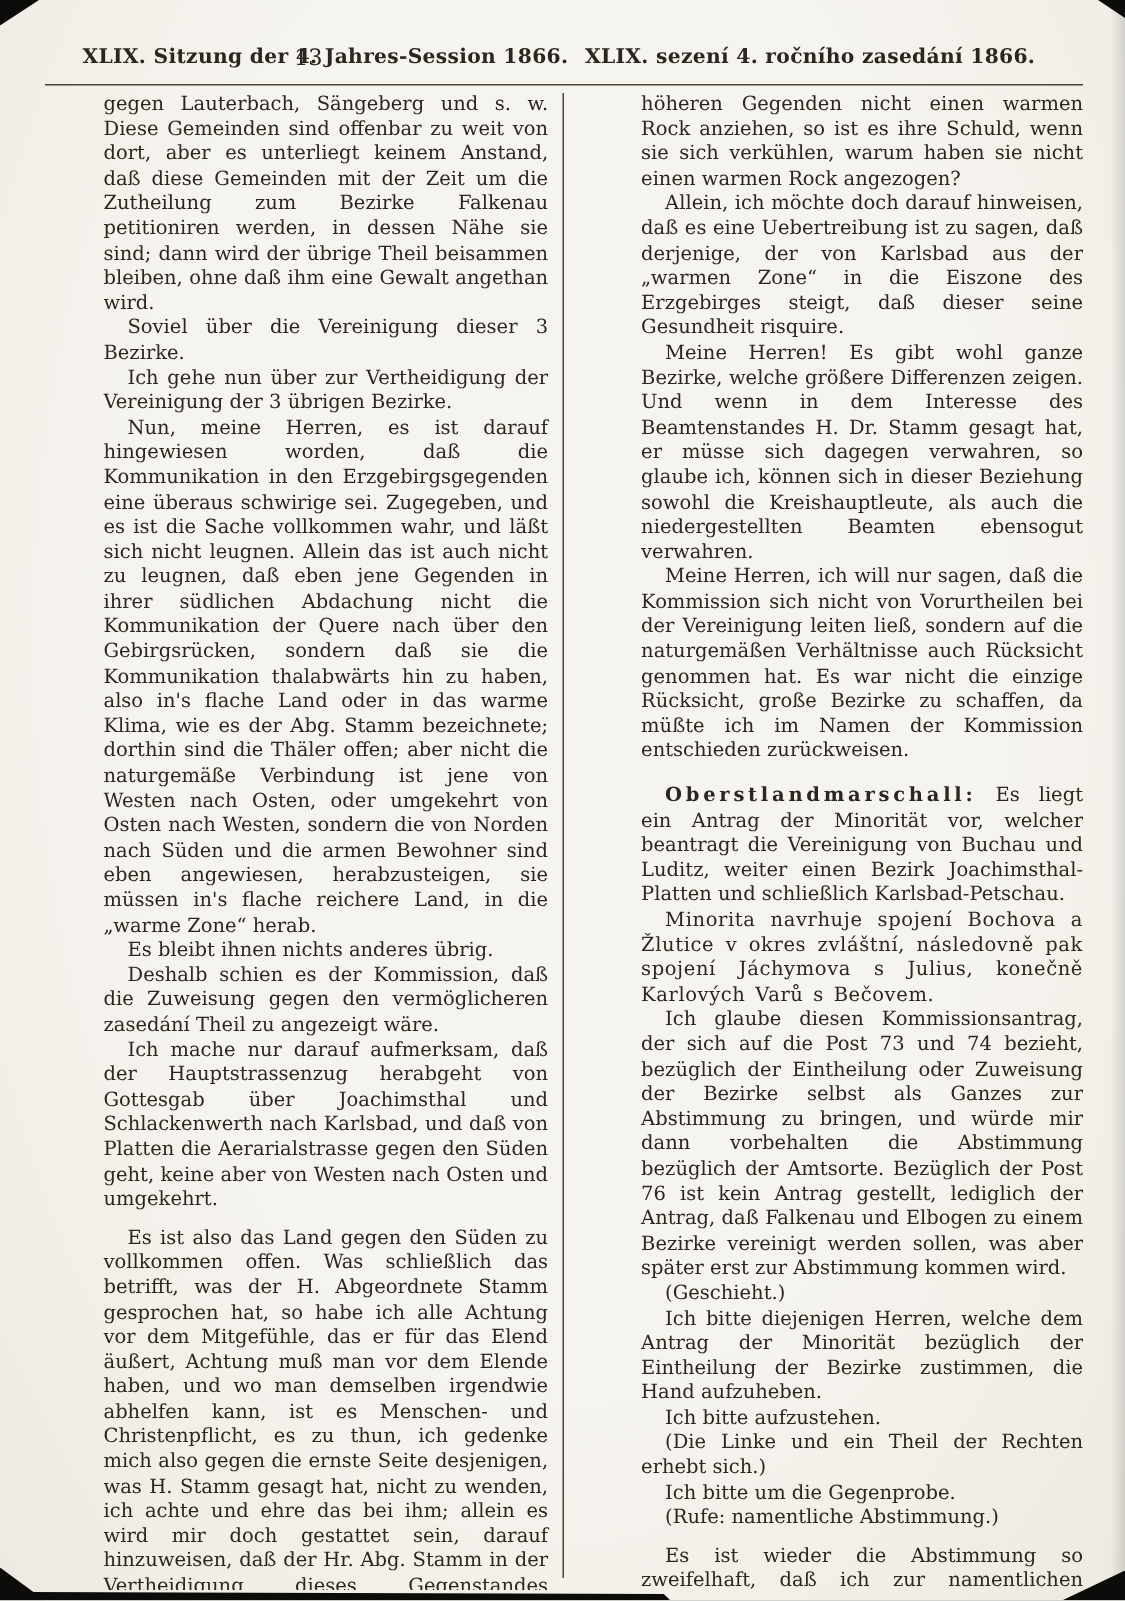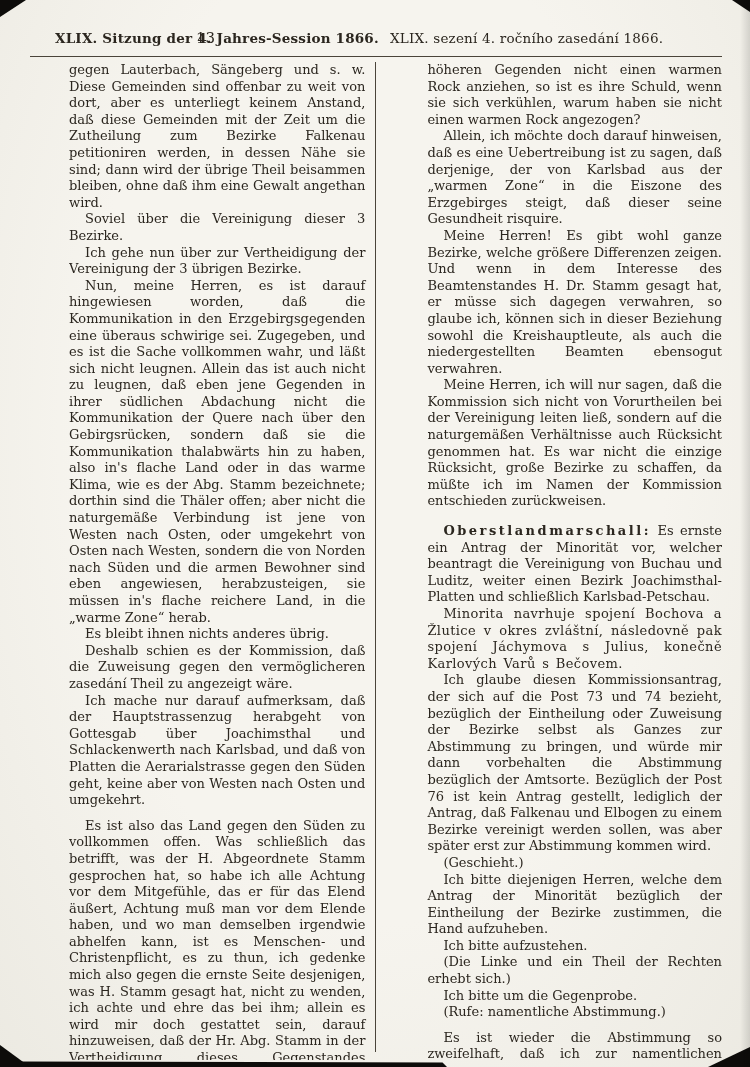--- a/index.html
+++ b/index.html
@@ -30,21 +30,21 @@
     position: absolute; left: 55px; top: 30px;
     font-weight: bold; font-size: 13.5px; letter-spacing: 0.2px;
     white-space: nowrap;
   }
   .page-number {
     position: absolute; left: 196px; top: 29px; width: 40px;
     font-size: 15px;
   }
   .header-right {
     position: absolute; left: 390px; top: 30px;
-    font-weight: normal; font-size: 13.5px; letter-spacing: 0.2px;
+    font-weight: bold; font-size: 13.5px; letter-spacing: 0.2px;
     white-space: nowrap;
   }
   
   .columns {
     position: absolute; left: 30px; top: 62px; width: 692px; height: 998px;
     display: flex;
   }
   .col {
     width: 344px; height: 100%;
     box-sizing: border-box;
@@ -112,21 +112,21 @@
       <p class="gap">Meine Herren, wenn der Julius Cäsar-Kreishauptmann nicht die Gegend bereist hat, trotzdem er es versprochen, und trotzdem es seine Pflicht gewesen ist, so hat er eben einfach seine Pflicht nicht erfüllt, und wenn die Praktikanten, welche die Rundschreiben in den Flitterwochen schreiben, und in die Welt schicken, wenn diese bei dem Steigen in die</p>
     </div>
 
     <div class="col-divider"></div>
 
     <div class="col right">
       <p class="cont">höheren Gegenden nicht einen warmen Rock anziehen, so ist es ihre Schuld, wenn sie sich verkühlen, warum haben sie nicht einen warmen Rock angezogen?</p>
       <p>Allein, ich möchte doch darauf hinweisen, daß es eine Uebertreibung ist zu sagen, daß derjenige, der von Karlsbad aus der „warmen Zone“ in die Eiszone des Erzgebirges steigt, daß dieser seine Gesundheit risquire.</p>
       <p>Meine Herren! Es gibt wohl ganze Bezirke, welche größere Differenzen zeigen. Und wenn in dem Interesse des Beamtenstandes H. Dr. Stamm gesagt hat, er müsse sich dagegen verwahren, so glaube ich, können sich in dieser Beziehung sowohl die Kreishauptleute, als auch die niedergestellten Beamten ebensogut verwahren.</p>
       <p>Meine Herren, ich will nur sagen, daß die Kommission sich nicht von Vorurtheilen bei der Vereinigung leiten ließ, sondern auf die naturgemäßen Verhältnisse auch Rücksicht genommen hat. Es war nicht die einzige Rücksicht, große Bezirke zu schaffen, da müßte ich im Namen der Kommission entschieden zurückweisen.</p>
-      <p class="gap-lg"><span class="speaker-name">Oberstlandmarschall:</span> <span>Es ernste ein Antrag der Minorität vor, welcher beantragt die Vereinigung von Buchau und Luditz, weiter einen Bezirk Joachimsthal-Platten und schließlich Karlsbad-Petschau.</span></p>
+      <p class="gap-lg"><span class="speaker-name">Oberstlandmarschall:</span> <span>Es liegt ein Antrag der Minorität vor, welcher beantragt die Vereinigung von Buchau und Luditz, weiter einen Bezirk Joachimsthal-Platten und schließlich Karlsbad-Petschau.</span></p>
       <p class="czech">Minorita navrhuje spojení Bochova a Žlutice v okres zvláštní, následovně pak spojení Jáchymova s Julius, konečně Karlových Varů s Bečovem.</p>
       <p>Ich glaube diesen Kommissionsantrag, der sich auf die Post 73 und 74 bezieht, bezüglich der Eintheilung oder Zuweisung der Bezirke selbst als Ganzes zur Abstimmung zu bringen, und würde mir dann vorbehalten die Abstimmung bezüglich der Amtsorte. Bezüglich der Post 76 ist kein Antrag gestellt, lediglich der Antrag, daß Falkenau und Elbogen zu einem Bezirke vereinigt werden sollen, was aber später erst zur Abstimmung kommen wird.</p>
       <p>(Geschieht.)</p>
       <p>Ich bitte diejenigen Herren, welche dem Antrag der Minorität bezüglich der Eintheilung der Bezirke zustimmen, die Hand aufzuheben.</p>
       <p>Ich bitte aufzustehen.</p>
       <p>(Die Linke und ein Theil der Rechten erhebt sich.)</p>
       <p>Ich bitte um die Gegenprobe.</p>
       <p>(Rufe: namentliche Abstimmung.)</p>
       <p class="gap">Es ist wieder die Abstimmung so zweifelhaft, daß ich zur namentlichen Abstimmung schreiten muß. Für den Antrag der Minorität, dahingehend, daß die 3 Bezirke und zwar Buchau, Luditz, dann Petschau und Karlsbad, und schließlich Joachimsthal, und Platten gebildet werden, bitte ich mit „ja“ gegen den Antrag mit „nein“ zu stimmen.</p>
     </div>

